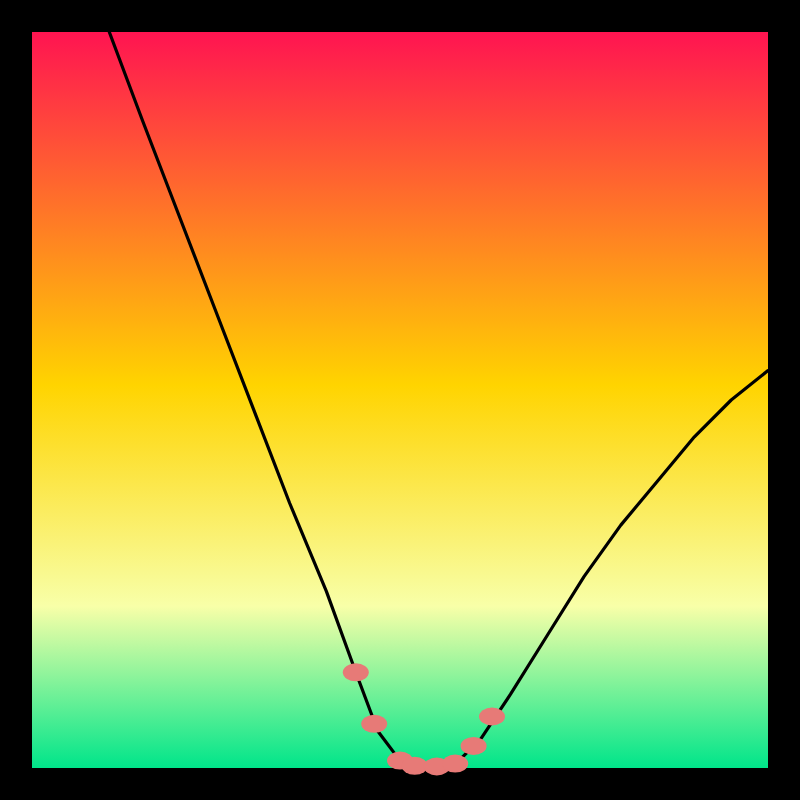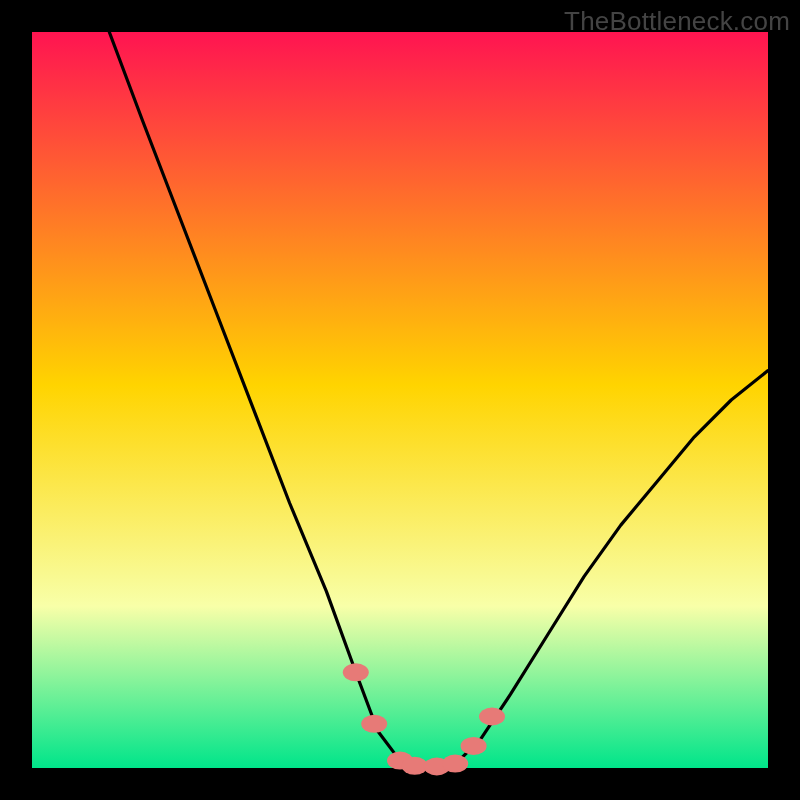--- a/index.html
+++ b/index.html
@@ -26,21 +26,20 @@
     letter-spacing: 0.2px;
   }
   svg {
     display: block;
   }
 </style>
 </head>
 <body>
 <div class="wrap">
 
-<div class="attribution">TheBottleneck.com</div>
 
 <svg width="800" height="800" viewBox="0 0 800 800">
   <defs>
     <linearGradient id="bg-grad" x1="0" y1="0" x2="0" y2="1">
       <stop id="g-stop-0" offset="0%" stop-color="#ff1451"></stop>
       <stop id="g-stop-1" offset="48%" stop-color="#ffd400"></stop>
       <stop id="g-stop-2" offset="78%" stop-color="#f8ffa8"></stop>
       <stop id="g-stop-3" offset="100%" stop-color="#00e58a"></stop>
     </linearGradient>
   </defs>

